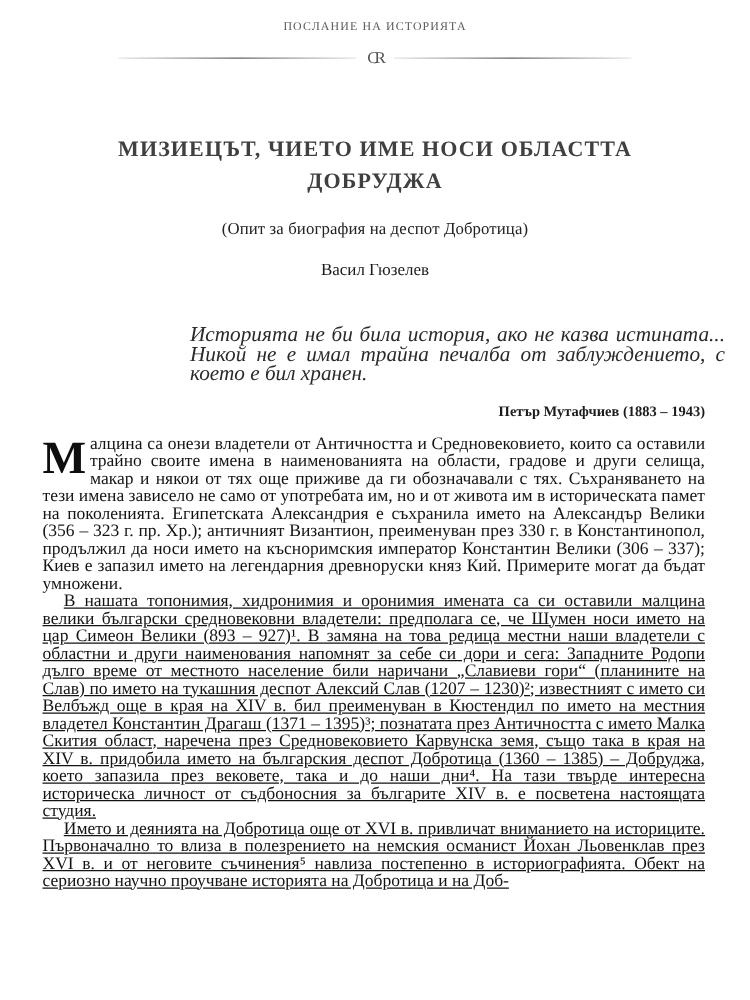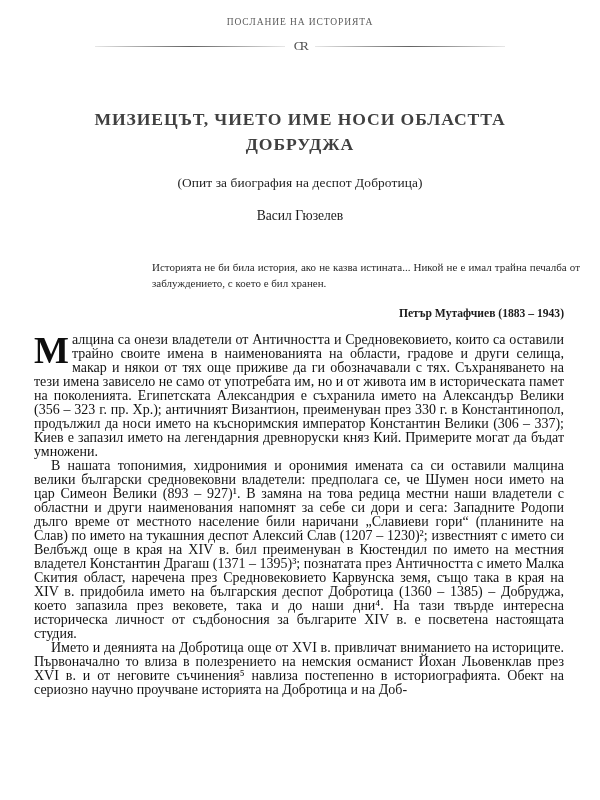--- a/index.html
+++ b/index.html
@@ -86,21 +86,22 @@
     margin-top: 17px;
     font-size: 13.6px;
     color: #1a1a1a;
   }
 
   
   .epigraph {
     margin-top: 36px;
     margin-left: 152px;
     margin-right: 20px;
-    font-size: 11px;
+    font-style: italic;
+    font-size: 17px;
     line-height: 15.5px;
     text-align: justify;
     color: #2a2a2a;
   }
   .epigraph-source {
     margin-top: 16px;
     margin-right: 36px;
     text-align: right;
     font-size: 11.6px;
     color: #1c1c1c;
@@ -117,20 +118,21 @@
     text-align: justify;
     text-justify: inter-word;
     color: #131313;
     hyphens: manual;
   }
   .body-text p {
     margin: 0;
   }
   .body-text p + p {
     text-indent: 17px;
+    text-decoration: underline;
   }
   .dropcap-para::first-letter {
     float: left;
     font-size: 37px;
     line-height: 30px;
     font-weight: bold;
     padding: 2px 3px 0 0;
     margin-top: 1px;
     color: #0e0e0e;
   }

